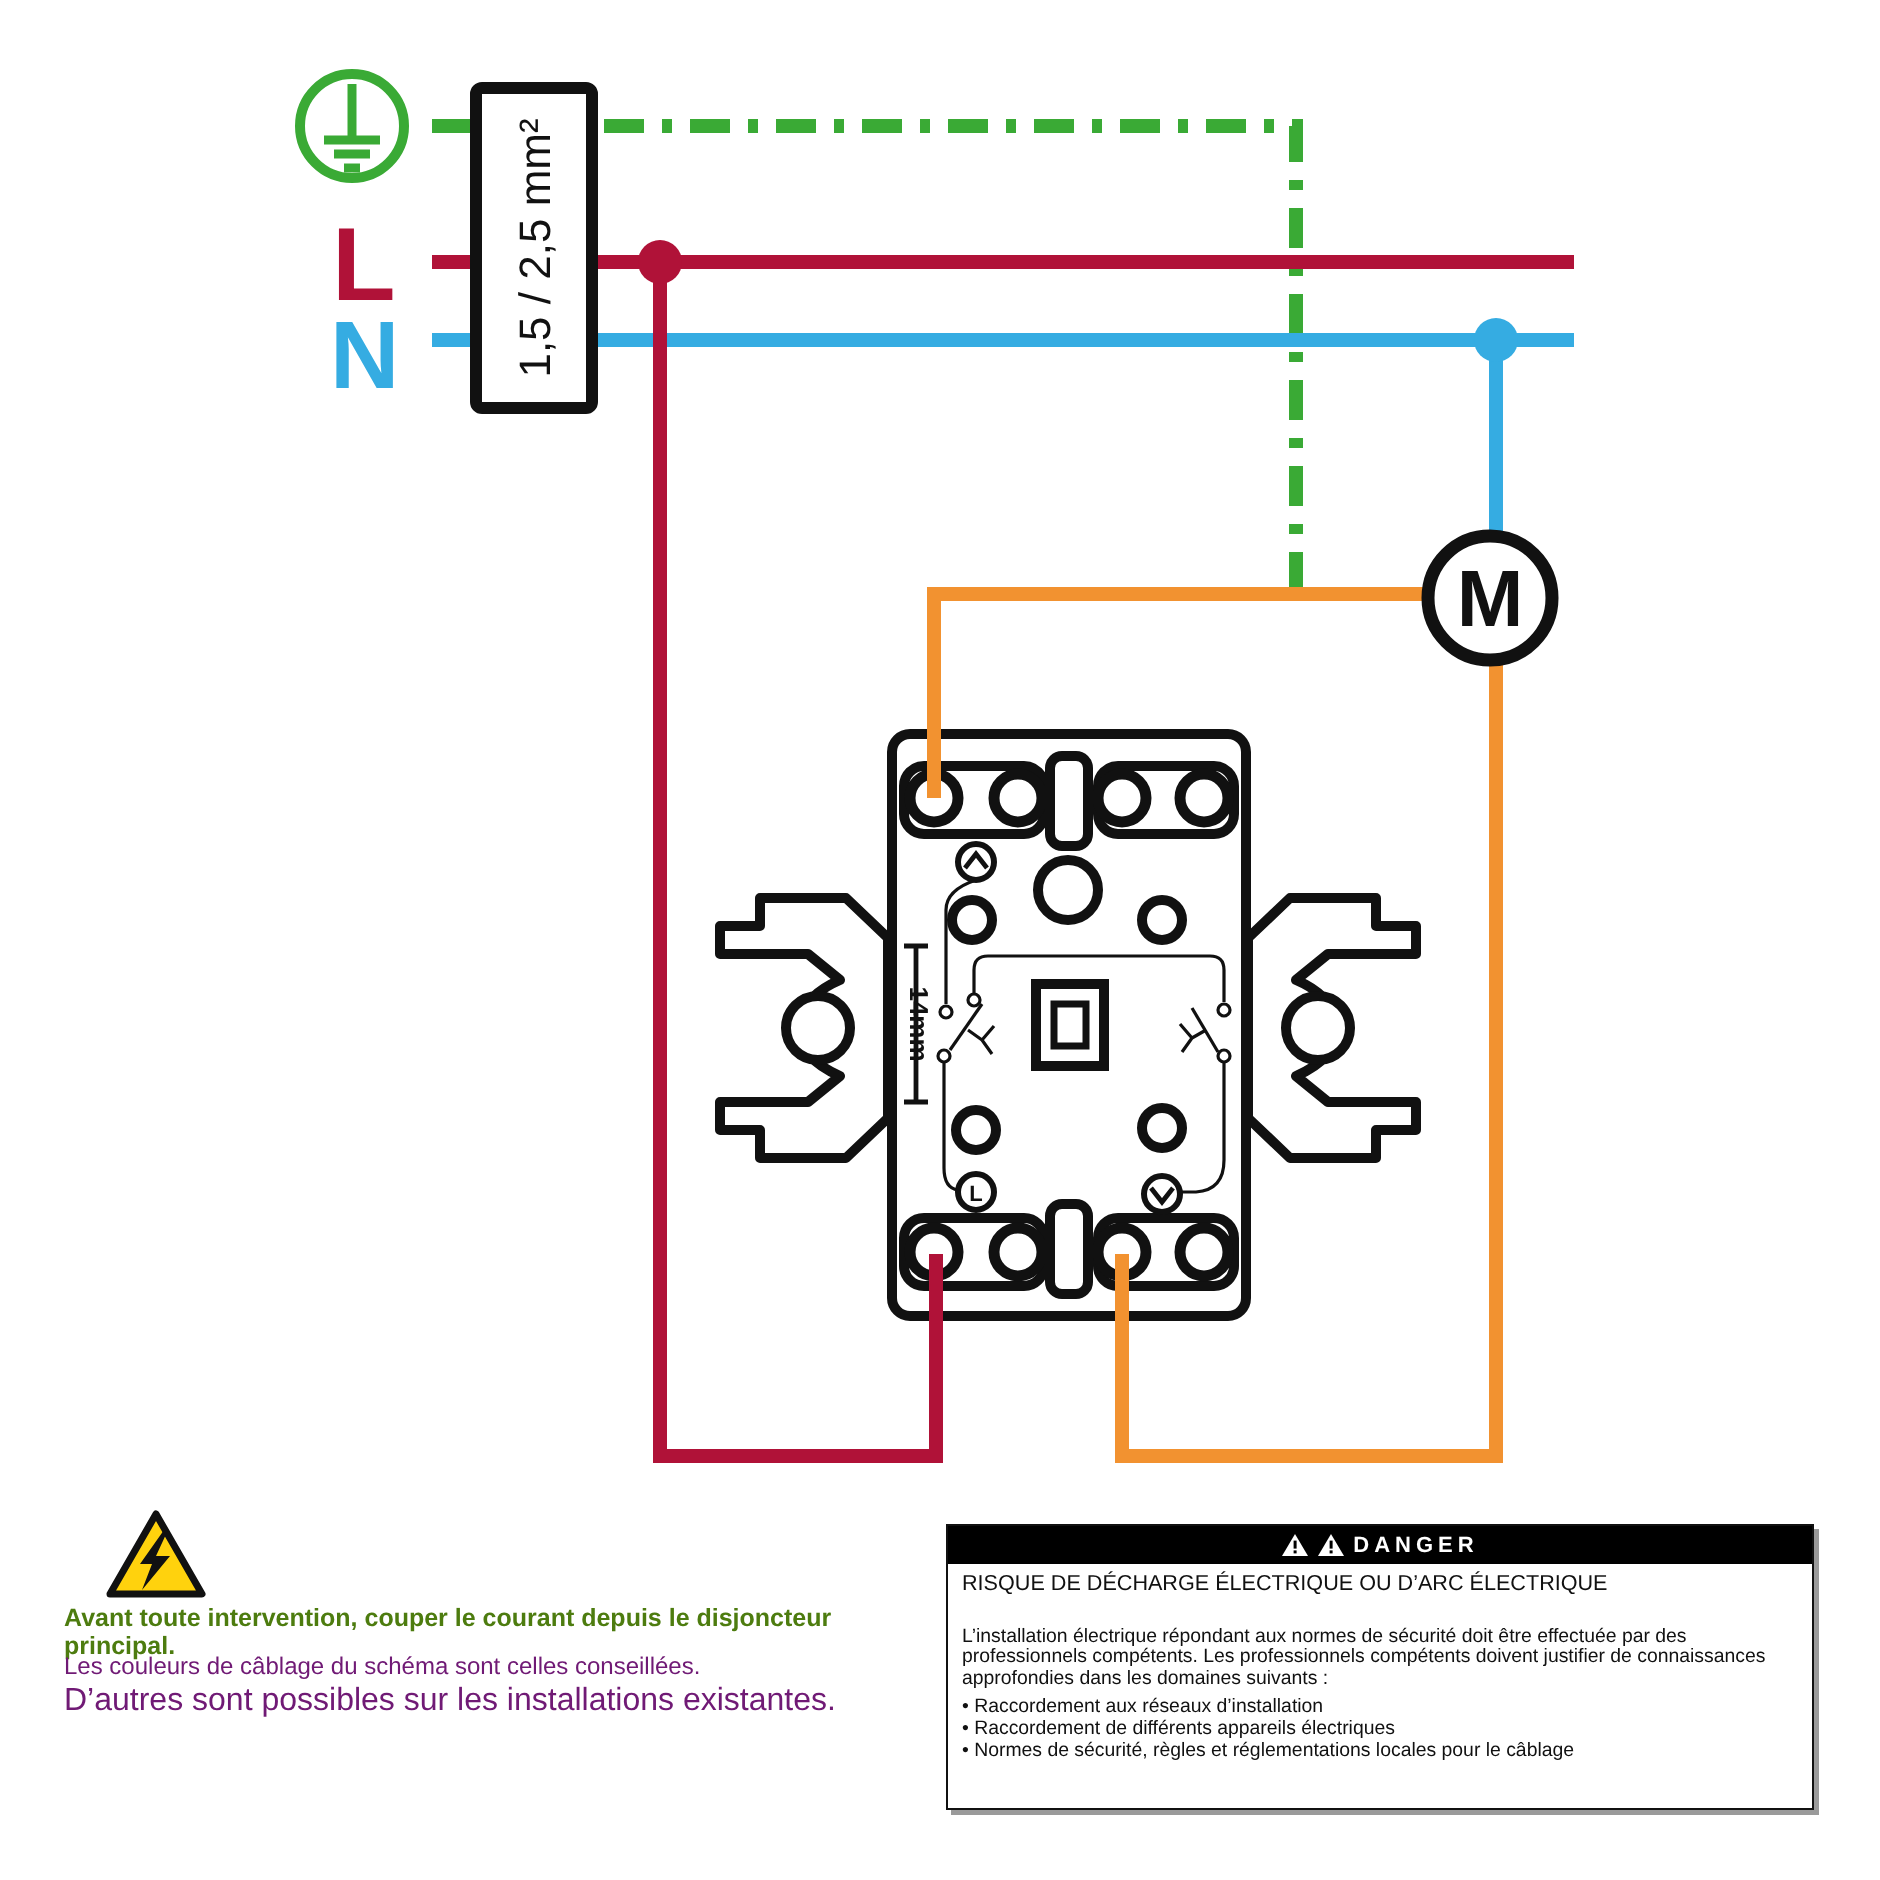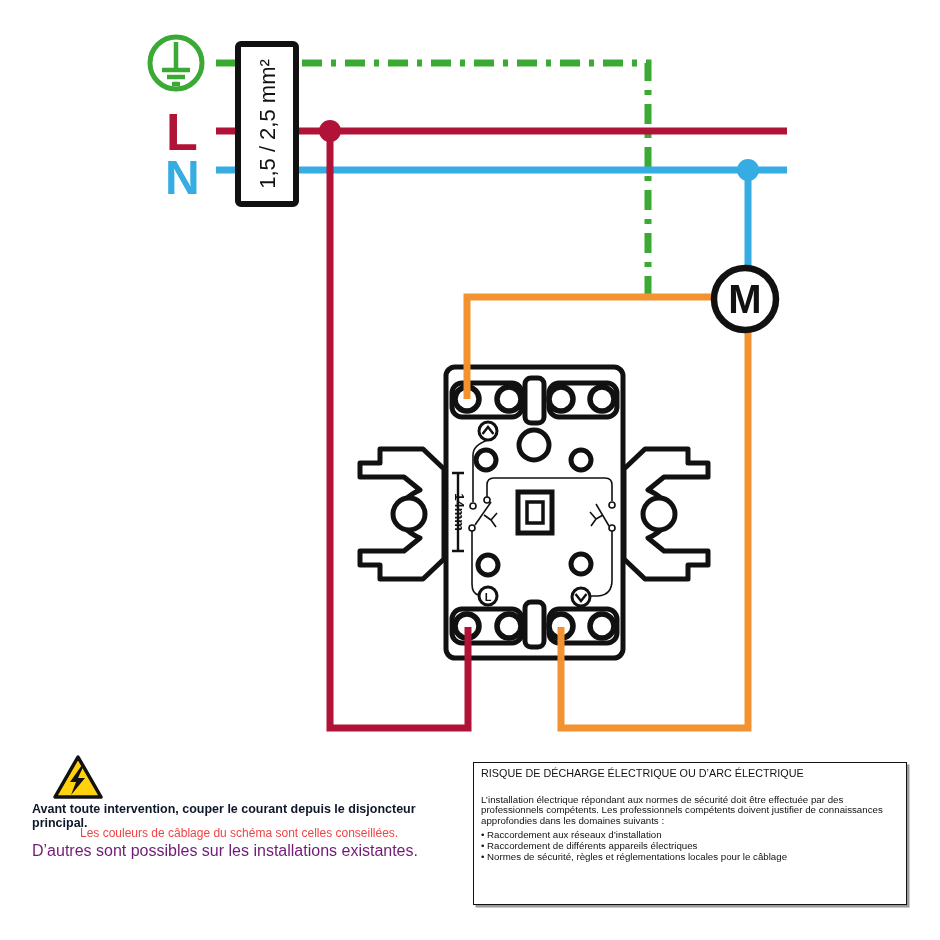--- a/index.html
+++ b/index.html
@@ -3,22 +3,22 @@
 <meta charset="utf-8">
 <style>
   html,body{margin:0;padding:0;background:#fff;width:940px;height:940px;
     font-family:"Liberation Sans",sans-serif;-webkit-font-smoothing:antialiased;}
   .stage{position:relative;width:940px;height:940px;overflow:hidden;background:#fff;}
   svg{display:block;}
   .diagram{position:absolute;left:0;top:0;}
   
   .notes{position:absolute;left:32px;top:750px;width:430px;color:#111;}
   .tri-icon{position:absolute;left:20px;top:4px;}
-  .note-main{position:absolute;left:0;top:52px;width:430px;font-size:12.5px;font-weight:bold;color:#0f172a;}
-  .note-sub1{position:absolute;left:0;top:76px;width:430px;font-size:12px;color:#ef4444;margin-left:48px;}
+  .note-main{position:absolute;left:0;top:52px;width:430px;font-size:12.5px;font-weight:bold;color:#4d7c0f;}
+  .note-sub1{position:absolute;left:0;top:76px;width:430px;font-size:12px;color:#701a75;}
   .note-sub2{position:absolute;left:0;top:92px;width:430px;font-size:16px;color:#701a75;}
   
   .danger{position:absolute;left:473px;top:762px;width:434px;height:143px;
     border:1.6px solid #111;background:#fff;box-shadow:2.5px 2.5px 0 #9a9a9a;box-sizing:border-box;}
   .danger-header{height:19px;background:#000;color:#fff;display:flex;align-items:center;justify-content:center;gap:5px;}
   .danger-header .dh-label{font-size:11px;font-weight:bold;letter-spacing:2.5px;}
   .danger-body{padding:3px 7px 0 7px;color:#111;}
   .danger-title{font-size:10.8px;font-weight:normal;margin:1px 0 2px 0;}
   .danger-intro{font-size:9.7px;line-height:10.4px;margin:16px 0 3px 0;}
   .bullets{margin:0;padding:0;list-style:none;}
@@ -168,20 +168,33 @@
     <svg class="tri-icon" width="52" height="46" viewBox="0 0 52 46">
       <path d="M26,3 L49,43 L3,43 Z" stroke="#111" stroke-width="3.5" stroke-linejoin="round" fill="#ffd20d"></path>
       <path d="M30,11 L18,28 L24,28 L19,41 L33,24 L26,24 L32,11 Z" fill="#111"></path>
     </svg>
     <div class="note-main">Avant toute intervention, couper le courant depuis le disjoncteur principal.</div>
     <div class="note-sub1">Les couleurs de câblage du schéma sont celles conseillées.</div>
     <div class="note-sub2">D’autres sont possibles sur les installations existantes.</div>
   </div>
 
   <div class="danger">
+    <div class="danger-header">
+      <svg width="13" height="11" viewBox="0 0 13 11">
+        <path d="M6.5,0 L13,11 H0 Z" fill="#fff"></path>
+        <rect x="5.8" y="3.3" width="1.5" height="4" fill="#000"></rect>
+        <rect x="5.8" y="8.2" width="1.5" height="1.5" fill="#000"></rect>
+      </svg>
+      <svg width="13" height="11" viewBox="0 0 13 11">
+        <path d="M6.5,0 L13,11 H0 Z" fill="#fff"></path>
+        <rect x="5.8" y="3.3" width="1.5" height="4" fill="#000"></rect>
+        <rect x="5.8" y="8.2" width="1.5" height="1.5" fill="#000"></rect>
+      </svg>
+      <span class="dh-label">DANGER</span>
+    </div>
     <div class="danger-body">
       <div class="danger-title">RISQUE DE DÉCHARGE ÉLECTRIQUE OU D’ARC ÉLECTRIQUE</div>
       <div class="danger-intro">L’installation électrique répondant aux normes de sécurité doit être effectuée par des professionnels compétents. Les professionnels compétents doivent justifier de connaissances approfondies dans les domaines suivants :</div>
       <div class="bullets">
         <div class="bullet">Raccordement aux réseaux d’installation</div>
         <div class="bullet">Raccordement de différents appareils électriques</div>
         <div class="bullet">Normes de sécurité, règles et réglementations locales pour le câblage</div>
       </div>
     </div>
   </div>

